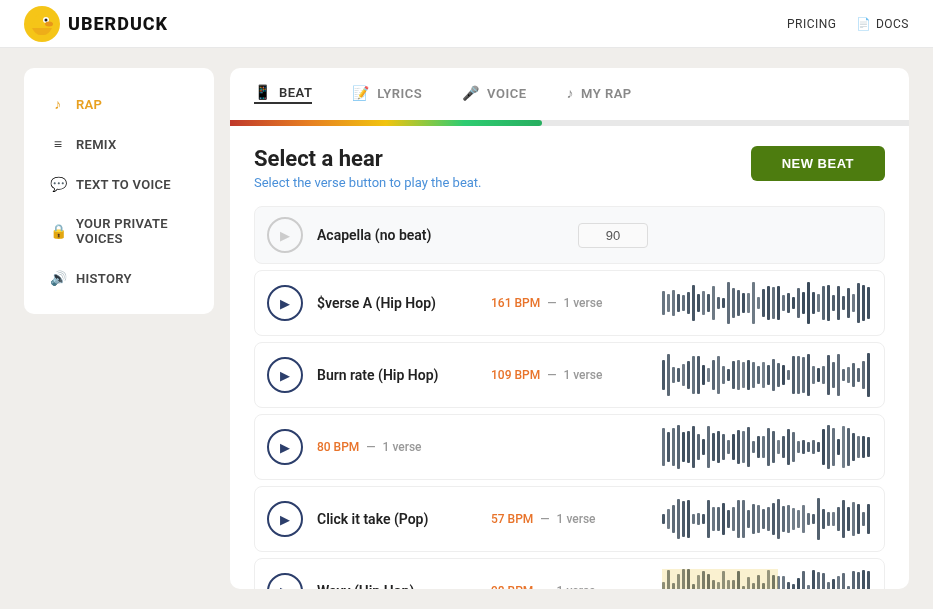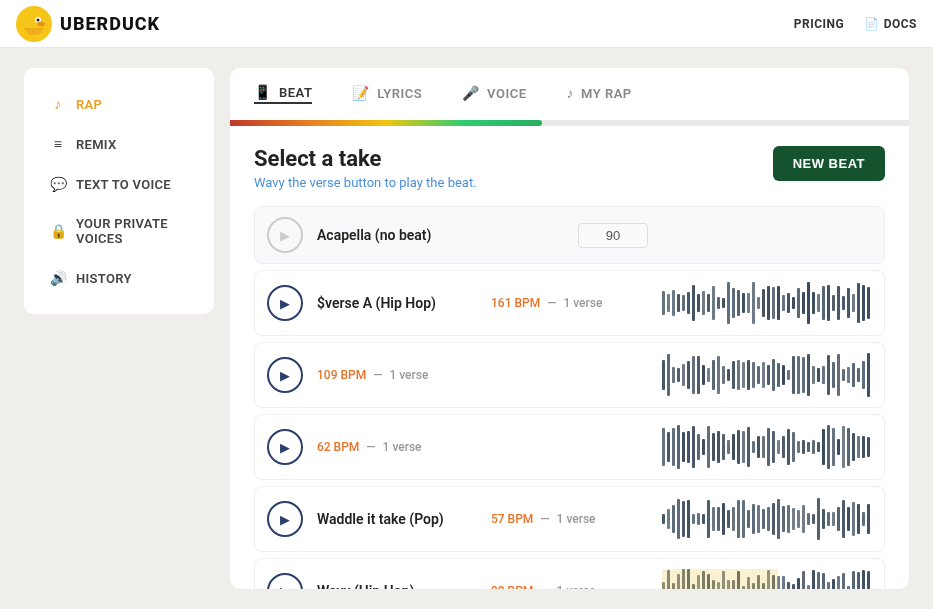--- a/index.html
+++ b/index.html
@@ -9,21 +9,21 @@
       min-height: 609px;
       width: 933px;
       overflow: hidden;
     }
 
     
     .header {
       display: flex;
       align-items: center;
       justify-content: space-between;
-      padding: 10px 16px;
+      padding: 10px 24px;
       background: #fff;
       border-bottom: 1px solid #e8e8e8;
       height: 48px;
     }
     .logo {
       display: flex;
       align-items: center;
       gap: 8px;
     }
     .logo-duck {
@@ -36,21 +36,21 @@
       letter-spacing: 1px;
       color: #111;
     }
     .header-nav {
       display: flex;
       align-items: center;
       gap: 20px;
     }
     .header-nav-link {
       font-size: 12px;
-      font-weight: 700;
+      font-weight: 400;
       color: #333;
       text-transform: uppercase;
       letter-spacing: 0.5px;
       cursor: pointer;
       display: flex;
       align-items: center;
       gap: 4px;
     }
     .signup-btn {
       background: #3d6b5e;
@@ -175,24 +175,24 @@
     }
     .section-subtitle {
       font-size: 13px;
       color: #888;
     }
     .section-subtitle span {
       color: #4a90d9;
     }
 
     .new-beat-btn {
-      background: #14532d;
+      background: #4d7c0f;
       color: #fff;
       border: none;
-      padding: 10px 20px;
+      padding: 10px 31px;
       border-radius: 6px;
       font-size: 13px;
       font-weight: 700;
       text-transform: uppercase;
       letter-spacing: 0.5px;
       cursor: pointer;
       text-align: right;
     }
 
     
@@ -367,23 +367,23 @@
       </div>
     </div>
 
     <div class="progress-bar-container">
       <div class="progress-bar"></div>
     </div>
 
     <div class="content-body">
       <div class="section-header">
         <div>
-          <h2 class="section-title">Select a take</h2>
+          <h2 class="section-title">Select a hear</h2>
           <p class="section-subtitle">
-            <span>Wavy the </span><span style="color:#4a90d9">verse button</span><span> to play the beat.</span>
+            <span>Select the </span><span style="color:#4a90d9">verse button</span><span> to play the beat.</span>
           </p>
         </div>
         <button class="new-beat-btn">NEW BEAT</button>
       </div>
 
       <div class="beat-list">
 
         <div class="beat-row acapella-row">
           <button class="play-btn ghost">▶</button>
           <span class="beat-name">Acapella (no beat)</span>
@@ -443,20 +443,21 @@
                 <div class="waveform-bar" style="height: 18.5791px; opacity: 0.733308;"></div>
                 <div class="waveform-bar" style="height: 39.1841px; opacity: 0.930702;"></div>
                 <div class="waveform-bar" style="height: 35.4083px; opacity: 0.964825;"></div>
                 <div class="waveform-bar" style="height: 32.8569px; opacity: 0.972713;"></div>
               </div>
             </div>
         </div>
 
         <div class="beat-row">
           <button class="play-btn">▶</button>
+          <span class="beat-name">Burn rate (Hip Hop)</span>
           <div class="beat-meta">
             <span>109 BPM</span>
             <span class="dash">—</span>
             <span class="verse">1 verse</span>
           </div>
           <div class="waveform" id="wf2">
               <div class="waveform-bars">
                 <div class="waveform-bar" style="height: 30.8018px; opacity: 0.920322;"></div>
                 <div class="waveform-bar" style="height: 41.0179px; opacity: 0.826049;"></div>
                 <div class="waveform-bar" style="height: 15.5199px; opacity: 0.768506;"></div>
@@ -499,21 +500,21 @@
                 <div class="waveform-bar" style="height: 13.3567px; opacity: 0.840931;"></div>
                 <div class="waveform-bar" style="height: 28.5048px; opacity: 0.8124;"></div>
                 <div class="waveform-bar" style="height: 43.1982px; opacity: 0.965041;"></div>
               </div>
             </div>
         </div>
 
         <div class="beat-row">
           <button class="play-btn">▶</button>
           <div class="beat-meta">
-            <span>62 BPM</span>
+            <span>80 BPM</span>
             <span class="dash">—</span>
             <span class="verse">1 verse</span>
           </div>
           <div class="waveform" id="wf3">
               <div class="waveform-bars">
                 <div class="waveform-bar" style="height: 37.6103px; opacity: 0.774069;"></div>
                 <div class="waveform-bar" style="height: 30.2317px; opacity: 0.928254;"></div>
                 <div class="waveform-bar" style="height: 38.3489px; opacity: 0.793241;"></div>
                 <div class="waveform-bar" style="height: 43.4929px; opacity: 0.850512;"></div>
                 <div class="waveform-bar" style="height: 29.7131px; opacity: 0.970437;"></div>
@@ -553,21 +554,21 @@
                 <div class="waveform-bar" style="height: 28.9779px; opacity: 0.938333;"></div>
                 <div class="waveform-bar" style="height: 21.5294px; opacity: 0.75116;"></div>
                 <div class="waveform-bar" style="height: 21.6014px; opacity: 0.959974;"></div>
                 <div class="waveform-bar" style="height: 19.5396px; opacity: 0.957369;"></div>
               </div>
             </div>
         </div>
 
         <div class="beat-row">
           <button class="play-btn">▶</button>
-          <span class="beat-name">Waddle it take (Pop)</span>
+          <span class="beat-name">Click it take (Pop)</span>
           <div class="beat-meta">
             <span>57 BPM</span>
             <span class="dash">—</span>
             <span class="verse">1 verse</span>
           </div>
           <div class="waveform" id="wf4">
               <div class="waveform-bars">
                 <div class="waveform-bar" style="height: 10.4187px; opacity: 0.927816;"></div>
                 <div class="waveform-bar" style="height: 19.4455px; opacity: 0.730458;"></div>
                 <div class="waveform-bar" style="height: 27.178px; opacity: 0.817976;"></div>

